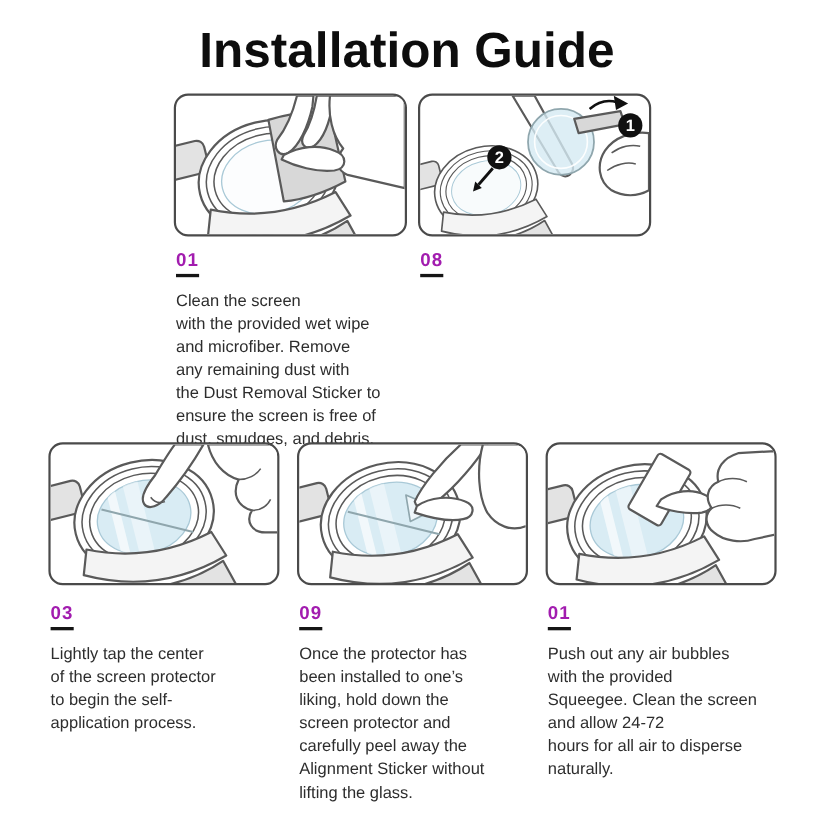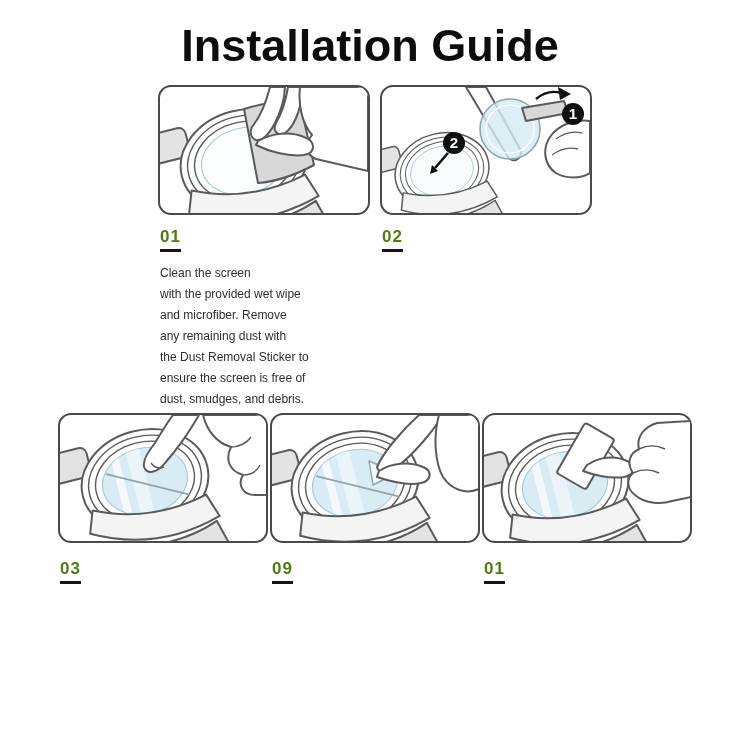--- a/index.html
+++ b/index.html
@@ -7,36 +7,36 @@
     width:750px;height:750px;position:relative;background:#ffffff;
     font-family:"Liberation Sans","DejaVu Sans",sans-serif;color:#2f2f2f;
     overflow:hidden;
   }
   .title{
     position:absolute;top:20px;left:0;width:740px;text-align:center;
     font-size:45px;font-weight:bold;color:#0d0d0d;letter-spacing:0px;
   }
   .row{position:absolute;left:0;right:0;display:flex;justify-content:center;}
   #row1{top:85px;gap:10px;}
-  #row2{top:413px;gap:2px;}
+  #row2{top:402px;gap:16px;}
   #row1 .col{width:212px;}
   #row2 .col{width:210px;}
   .illus{
     height:130px;border:2px solid #4a4a4a;border-radius:13px;
     background:#fff;box-sizing:border-box;overflow:hidden;
   }
   .illus svg{display:block;width:100%;height:100%;}
   .num{
     display:inline-block;margin:13px 0 0 2px;font-size:17px;font-weight:bold;
-    color:#4d7c0f;letter-spacing:1px;line-height:1;
+    color:#a21caf;letter-spacing:1px;line-height:1;
     border-bottom:3px solid #151515;padding-bottom:4px;
   }
   #row2 .num{margin-top:17px;}
   .desc{
-    margin:11px 0 0 2px;font-size:12px;line-height:21px;color:#2d2d2d;
+    margin:11px 0 0 2px;font-size:15px;line-height:21px;color:#2d2d2d;
     white-space:pre-line;
   }
   .lineart{stroke:#5a5a5a;stroke-width:2;stroke-linejoin:round;stroke-linecap:round;}
   .thin{stroke:#5a5a5a;stroke-width:1.4;fill:none;}
   svg text{font-family:"Liberation Sans","DejaVu Sans",sans-serif;font-weight:bold;fill:#ffffff;font-size:15px;text-anchor:middle;}
 </style>
 </head>
 <body>
 
 <div class="title">Installation Guide</div>
@@ -108,21 +108,21 @@
         <g>
           <circle cx="72" cy="56" r="11" fill="#101010"></circle>
           <text x="72" y="61">2</text>
         </g>
         <g>
           <line x1="66" y1="66" x2="53" y2="81" stroke="#101010" stroke-width="2.6"></line>
           <polygon points="48,87 56,84 50,78" fill="#101010"></polygon>
         </g>
       </svg>
     </div>
-    <span class="num">02</span>
+    <span class="num">08</span>
   </div>
 </div>
 
 <div class="row" id="row2">
 
   <div class="col">
     <div class="illus">
       <svg viewBox="0 0 208 126" preserveAspectRatio="xMidYMid slice">
         <defs>
             <clipPath id="scr3">
@@ -146,20 +146,24 @@
         <g>
           <path d="M114,0 L140,0 C132,14 120,32 106,48 C100,56 90,60 86,54 C82,48 88,38 96,28 C102,18 108,8 114,0 Z" fill="#fff" class="lineart"></path>
           <path d="M92,48 q5,7 13,4" class="thin"></path>
           <path d="M144,0 C148,16 158,28 172,32 C166,44 170,56 184,60 C178,70 184,80 196,80 L208,80 L208,0 Z" fill="#fff" class="lineart"></path>
           <path d="M172,32 C180,32 188,28 192,22" class="thin"></path>
           <path d="M184,60 C192,60 198,56 201,50" class="thin"></path>
         </g>
       </svg>
     </div>
     <span class="num">03</span>
+    <p class="desc">Lightly tap the center
+of the screen protector
+to begin the self-
+application process.</p>
   </div>
 
   <div class="col">
     <div class="illus">
       <svg viewBox="0 0 208 126" preserveAspectRatio="xMidYMid slice">
         <defs>
             <clipPath id="scr4">
               <ellipse rx="43" ry="33"></ellipse>
             </clipPath>
           </defs>
@@ -179,20 +183,27 @@
         </g>
         <path d="M98,46 L126,58 L102,70 Z" fill="#eef6fa" stroke="#8fa6ad" stroke-width="1.5" stroke-linejoin="round"></path>
         <g>
           <path d="M148,0 L172,0 C162,16 144,38 126,52 C119,59 108,60 106,52 C112,38 130,16 148,0 Z" fill="#fff" class="lineart"></path>
           <path d="M108,56 C120,48 138,46 152,52 C162,56 160,66 150,68 C136,71 118,66 106,62 Z" fill="#fff" class="lineart"></path>
           <path d="M168,0 L208,0 L208,74 C194,80 180,74 172,62 C164,48 162,22 168,0 Z" fill="#fff" class="lineart"></path>
         </g>
       </svg>
     </div>
     <span class="num">09</span>
+    <p class="desc">Once the protector has
+been installed to one’s
+liking, hold down the
+screen protector and
+carefully peel away the
+Alignment Sticker without
+lifting the glass.</p>
   </div>
 
   <div class="col">
     <div class="illus">
       <svg viewBox="0 0 208 126" preserveAspectRatio="xMidYMid slice">
         <defs>
             <clipPath id="scr5">
               <ellipse rx="43" ry="33"></ellipse>
             </clipPath>
           </defs>
@@ -214,14 +225,20 @@
         </g>
         <g>
           <path d="M104,50 C116,42 132,40 144,46 C154,50 152,60 141,62 C127,64 110,60 100,56 Z" fill="#fff" class="lineart"></path>
           <path d="M208,6 L174,8 C161,12 153,22 156,34 C147,38 143,48 150,58 C143,64 144,74 152,80 C161,88 177,90 189,86 L208,82 Z" fill="#fff" class="lineart"></path>
           <path d="M156,34 C164,30 174,30 182,34" class="thin"></path>
           <path d="M150,58 C158,54 168,54 176,58" class="thin"></path>
         </g>
       </svg>
     </div>
     <span class="num">01</span>
+    <p class="desc">Push out any air bubbles
+with the provided
+Squeegee. Clean the screen
+and allow 24-72
+hours for all air to disperse
+naturally.</p>
   </div>
 </div>
 
 </body></html>

